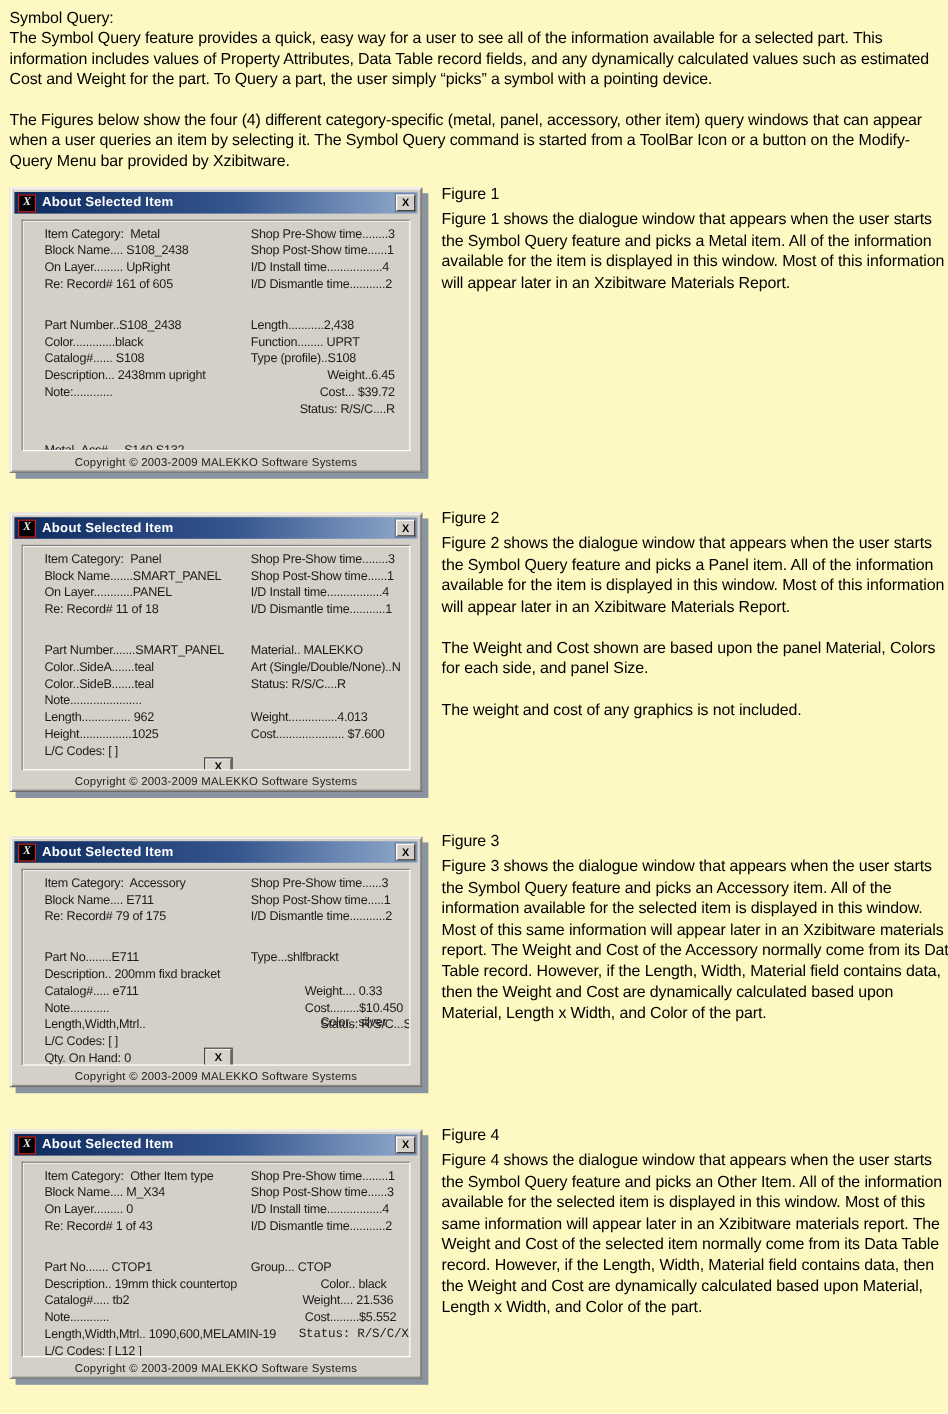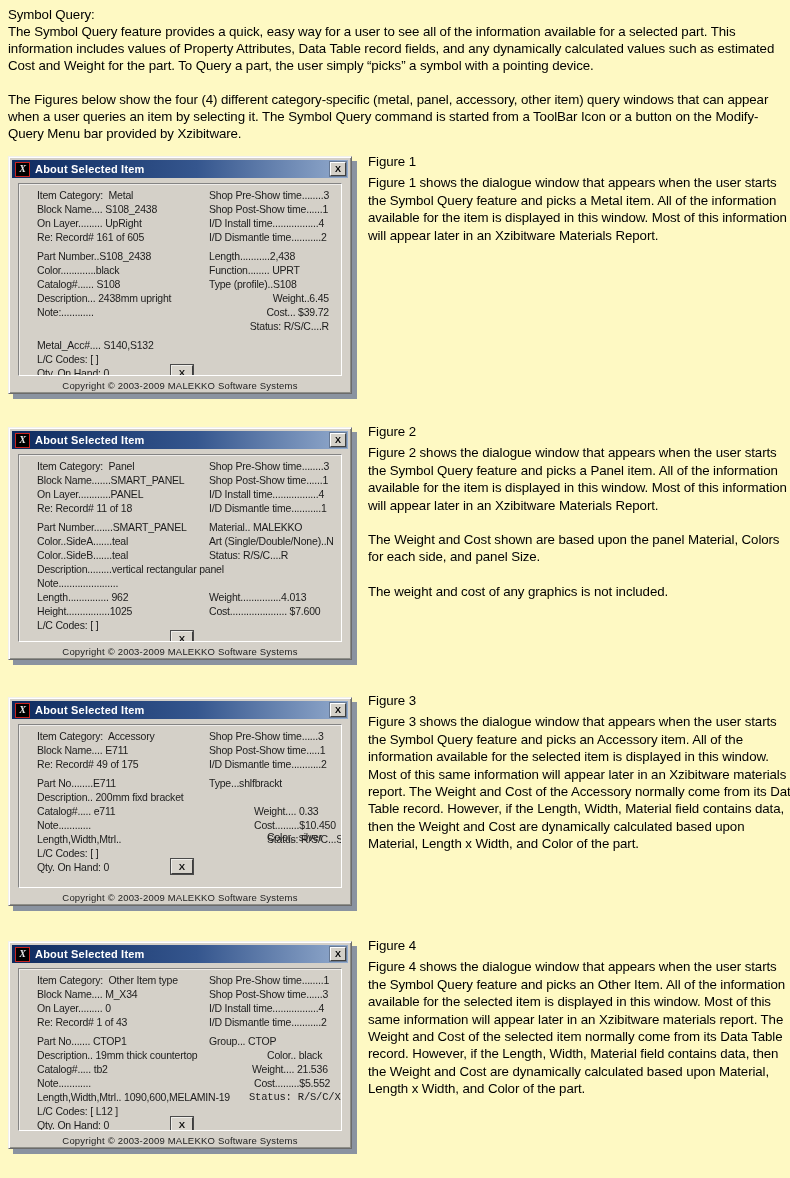--- a/index.html
+++ b/index.html
@@ -35,21 +35,21 @@
   .tclose{margin-left:auto;width:16px;height:14px;background:#d4d0c8;
           border:1px solid;border-color:#ffffff #404040 #404040 #ffffff;outline:1px solid rgba(0,0,0,0.25);
           font:bold 9px "Liberation Sans",sans-serif;line-height:11px;color:#000;padding:0;cursor:default;}
 
   .panel{position:absolute;top:26px;left:9px;right:9px;bottom:17px;
          border:1px solid;border-color:#848484 #ffffff #ffffff #848484;
          box-shadow:inset 1px 1px 0 rgba(255,255,255,0.6);
          padding-top:5px;overflow:hidden;
          font-size:10.5px;letter-spacing:-0.2px;color:#1c1c1c;}
   .row{position:relative;height:14px;}
-  .row.gap{margin-top:5px;padding-left:37px;}
+  .row.gap{margin-top:20px;padding-left:37px;}
   .cl{position:absolute;left:18px;white-space:pre;}
   .cr{position:absolute;left:190px;white-space:pre;}
   .cr.ra{left:auto;right:12px;}
   .xbtn{position:absolute;left:152px;top:-2px;width:22px;height:15px;background:#d8d4cc;
         border:1px solid;border-color:#efeeea #3c3c3c #3c3c3c #efeeea;outline:1px solid #4a4a4a;
         font:bold 9.5px "Liberation Sans",sans-serif;line-height:12px;color:#111;padding:0;cursor:default;}
   .copyright{position:absolute;left:0;right:0;bottom:2px;text-align:center;
              font-size:9.5px;letter-spacing:0.2px;color:#222;}
 </style>
 </head>
@@ -158,23 +158,20 @@
         </div>
         <div class="row">
           <span class="cl">Color..SideA.......teal</span>
           <span class="cr">Art (Single/Double/None)..N</span>
         </div>
         <div class="row">
           <span class="cl">Color..SideB.......teal</span>
           <span class="cr">Status: R/S/C....R</span>
         </div>
         <div class="row">
-          <span class="cl">Description.........vertical rectangular panel</span>
-        </div>
-        <div class="row">
           <span class="cl">Note......................</span>
         </div>
         <div class="row">
           <span class="cl">Length............... 962</span>
           <span class="cr">Weight...............4.013</span>
         </div>
         <div class="row">
           <span class="cl">Height................1025</span>
           <span class="cr">Cost..................... $7.600</span>
         </div>
@@ -205,21 +202,21 @@
     <div class="panel">
         <div class="row">
           <span class="cl">Item Category:  Accessory</span>
           <span class="cr">Shop Pre-Show time......3</span>
         </div>
         <div class="row">
           <span class="cl">Block Name.... E711</span>
           <span class="cr">Shop Post-Show time.....1</span>
         </div>
         <div class="row">
-          <span class="cl">Re: Record# 49 of 175</span>
+          <span class="cl">Re: Record# 79 of 175</span>
           <span class="cr">I/D Dismantle time...........2</span>
         </div>
         <div class="row gap">
           <span class="cl">Part No........E711</span>
           <span class="cr">Type...shlfbrackt</span>
         </div>
         <div class="row">
           <span class="cl">Description.. 200mm fixd bracket</span>
           <span class="cr" style="left: 248px; margin-top: 40px;">Color.. silver</span>
         </div>

